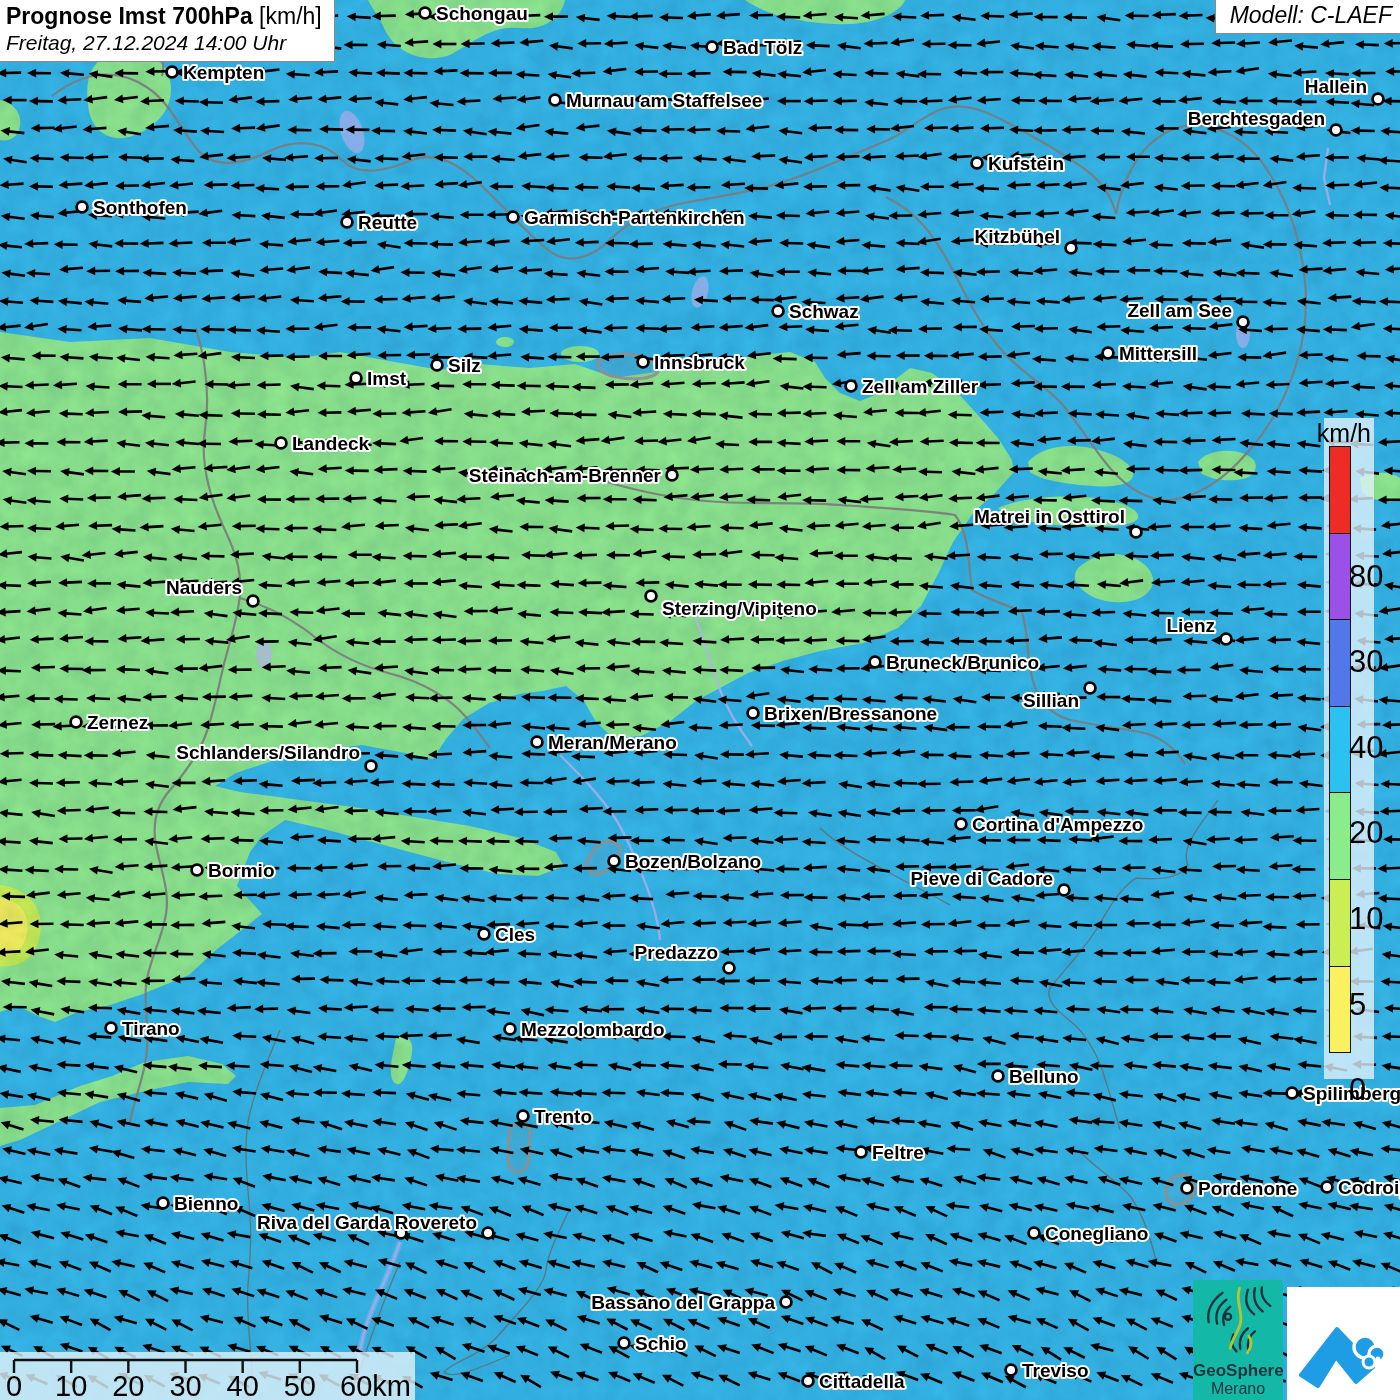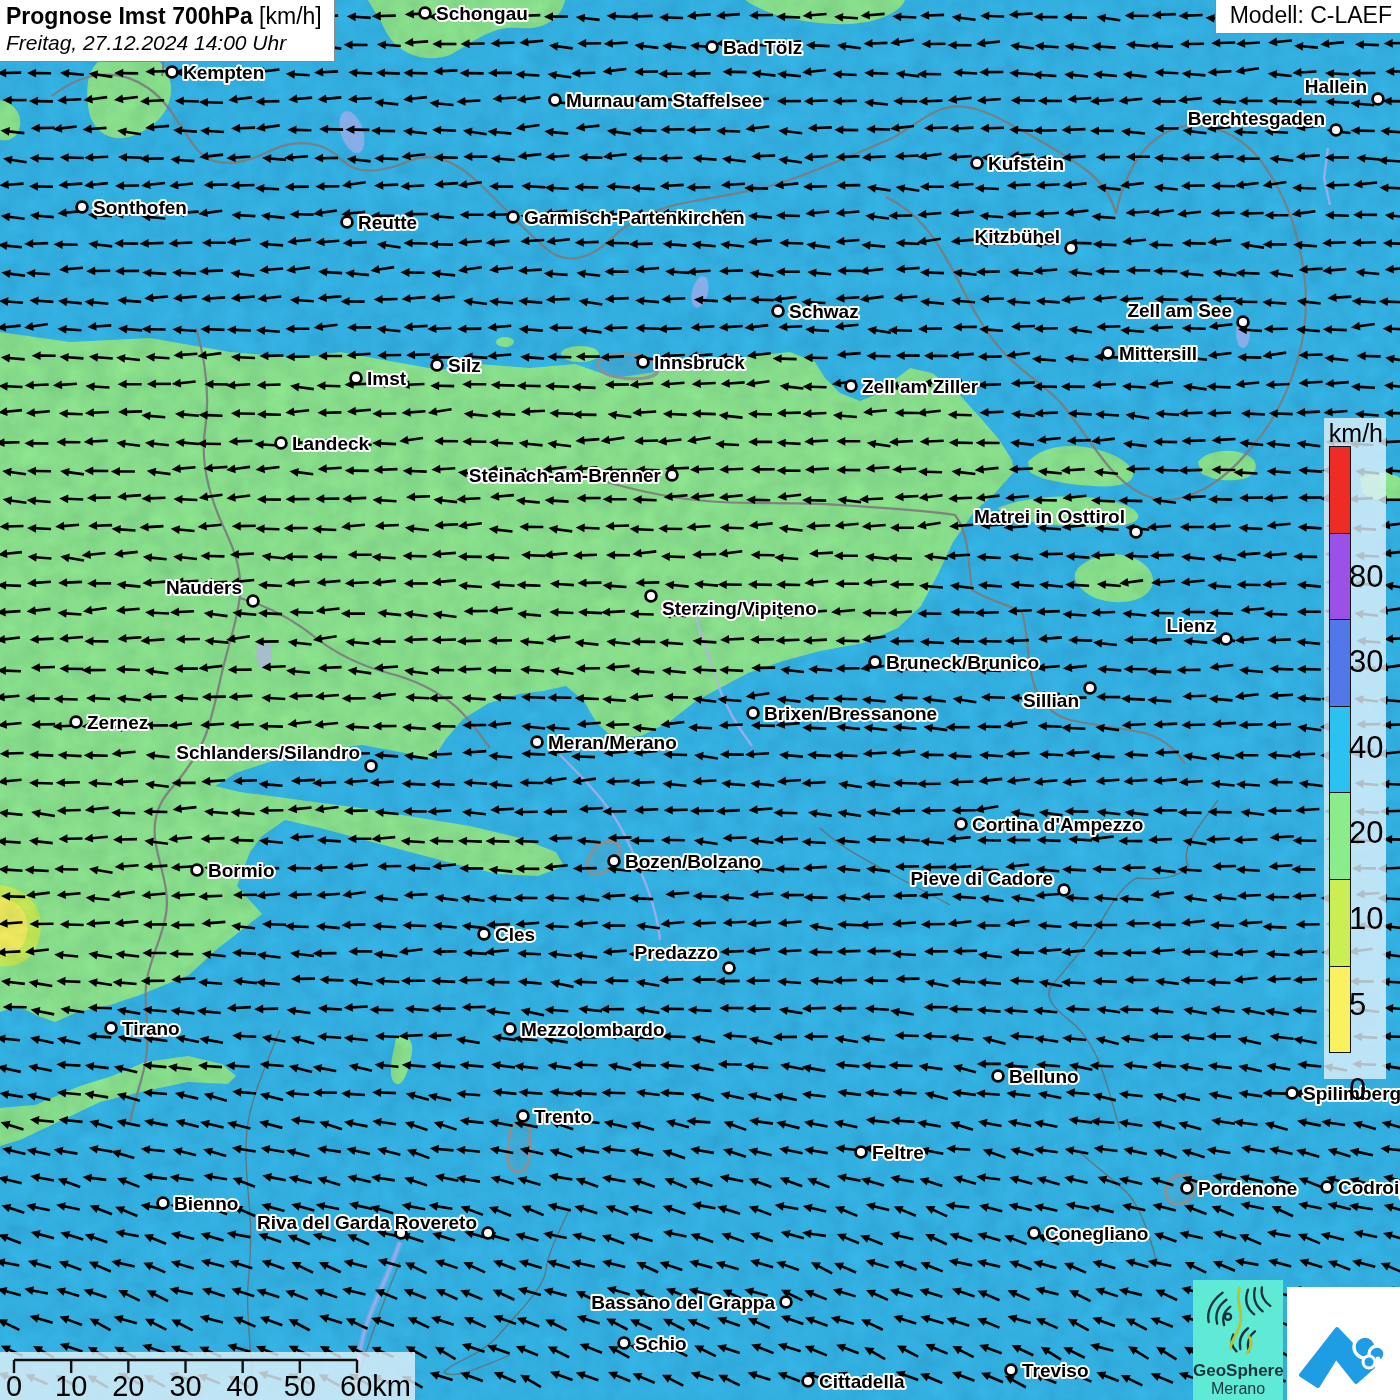--- a/index.html
+++ b/index.html
@@ -11,37 +11,37 @@
   
   .titlebox{position:absolute;left:0;top:0;background:#ffffff;
     border-right:1px solid #8a8a8a;border-bottom:1px solid #8a8a8a;
     padding:3px 12px 5px 6px;z-index:30;}
   .titlebox .l1{font-size:23px;line-height:27px;color:#000;}
   .titlebox .l1 b{font-weight:bold;}
   .titlebox .l2{font-size:21px;line-height:26px;font-style:italic;color:#000;}
 
   .modelbox{position:absolute;right:0;top:0;background:#ffffff;
     border-left:1px solid #8a8a8a;border-bottom:1px solid #8a8a8a;
-    padding:2px 8px 4px 14px;font-size:23px;color:#000;z-index:30;}
+    padding:2px 8px 4px 14px;font-size:23px;font-style:italic;color:#000;z-index:30;}
 
   
-  .legend{position:absolute;left:1324px;top:418px;width:62px;height:661px;
+  .legend{position:absolute;left:1324px;top:418px;width:50px;height:661px;
     background:rgba(228,244,252,0.78);z-index:25;}
   .legend-title{position:absolute;top:1px;right:3px;font-size:25px;color:#000;}
   .legend-bar{position:absolute;left:5px;top:29px;width:20px;}
   .legend-block{width:20px;height:85.6px;border:1px solid #141414;margin-top:-1px;}
   .legend-num{position:absolute;left:25px;font-size:31px;color:#000;line-height:38px;margin-top:44px;}
 
   
   .scalebar{position:absolute;left:0;top:1352px;width:415px;height:48px;
     background:rgba(226,242,250,0.8);z-index:25;}
 
   
   .geologo{position:absolute;left:1193px;top:1280px;width:90px;height:120px;
-    background:#5eead4;z-index:30;text-align:center;}
+    background:#14b8a6;z-index:30;text-align:center;}
   .geologo .t1{font-size:17px;font-weight:bold;color:#17333e;line-height:18px;margin-top:2px;}
   .geologo .t2{font-size:16px;color:#17333e;line-height:17px;}
   .applogo{position:absolute;left:1287px;top:1287px;width:113px;height:113px;
     background:#ffffff;z-index:30;}
 </style>
 </head>
 <body>
 
 <div id="stage">
 

